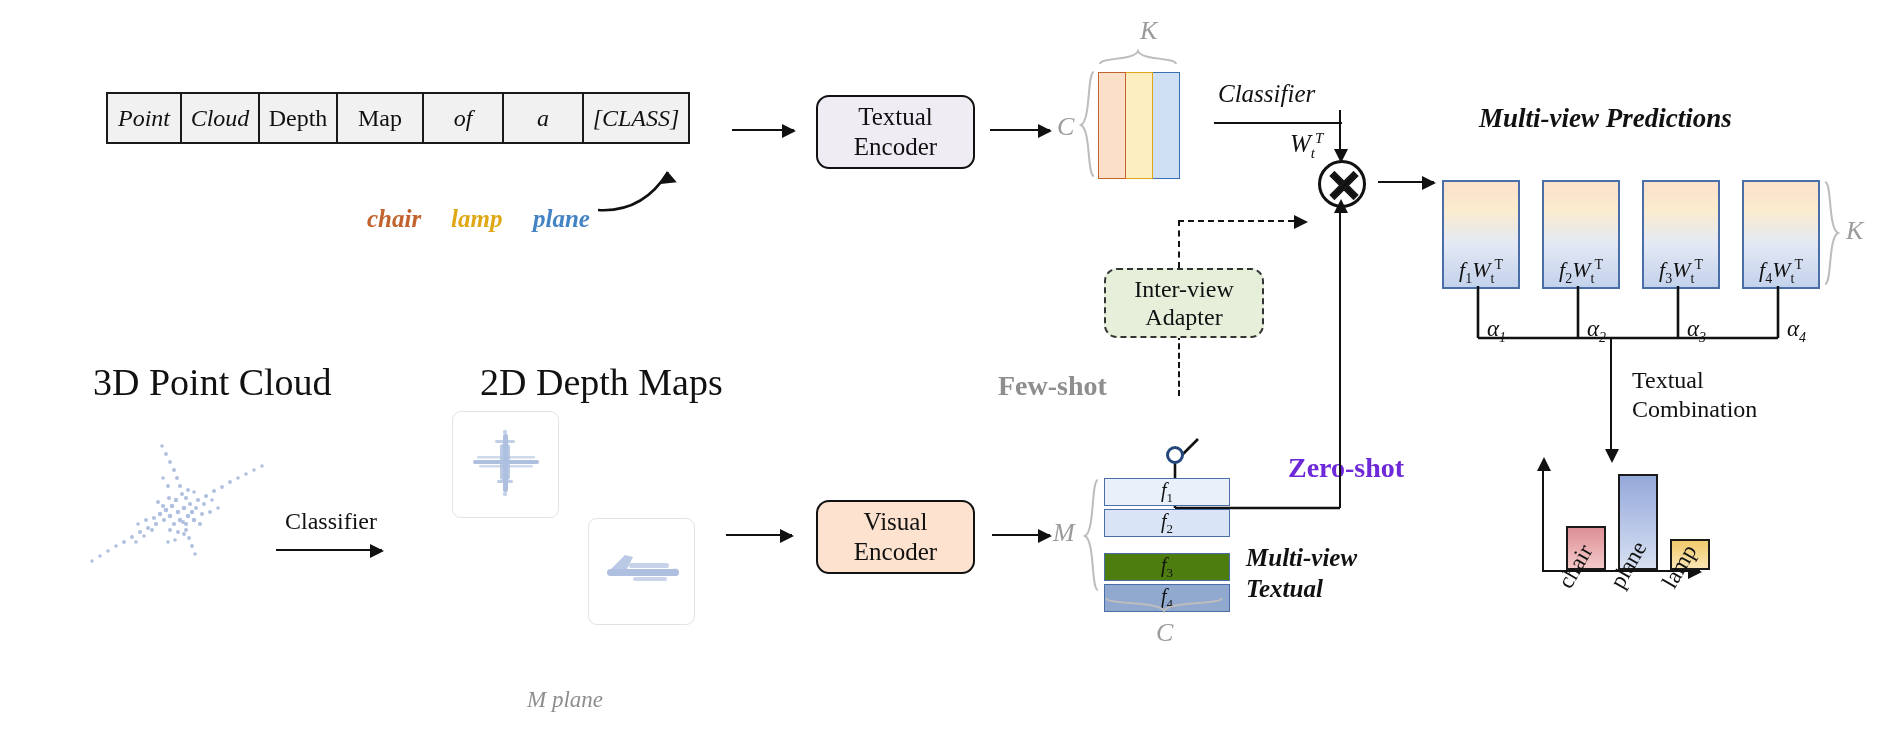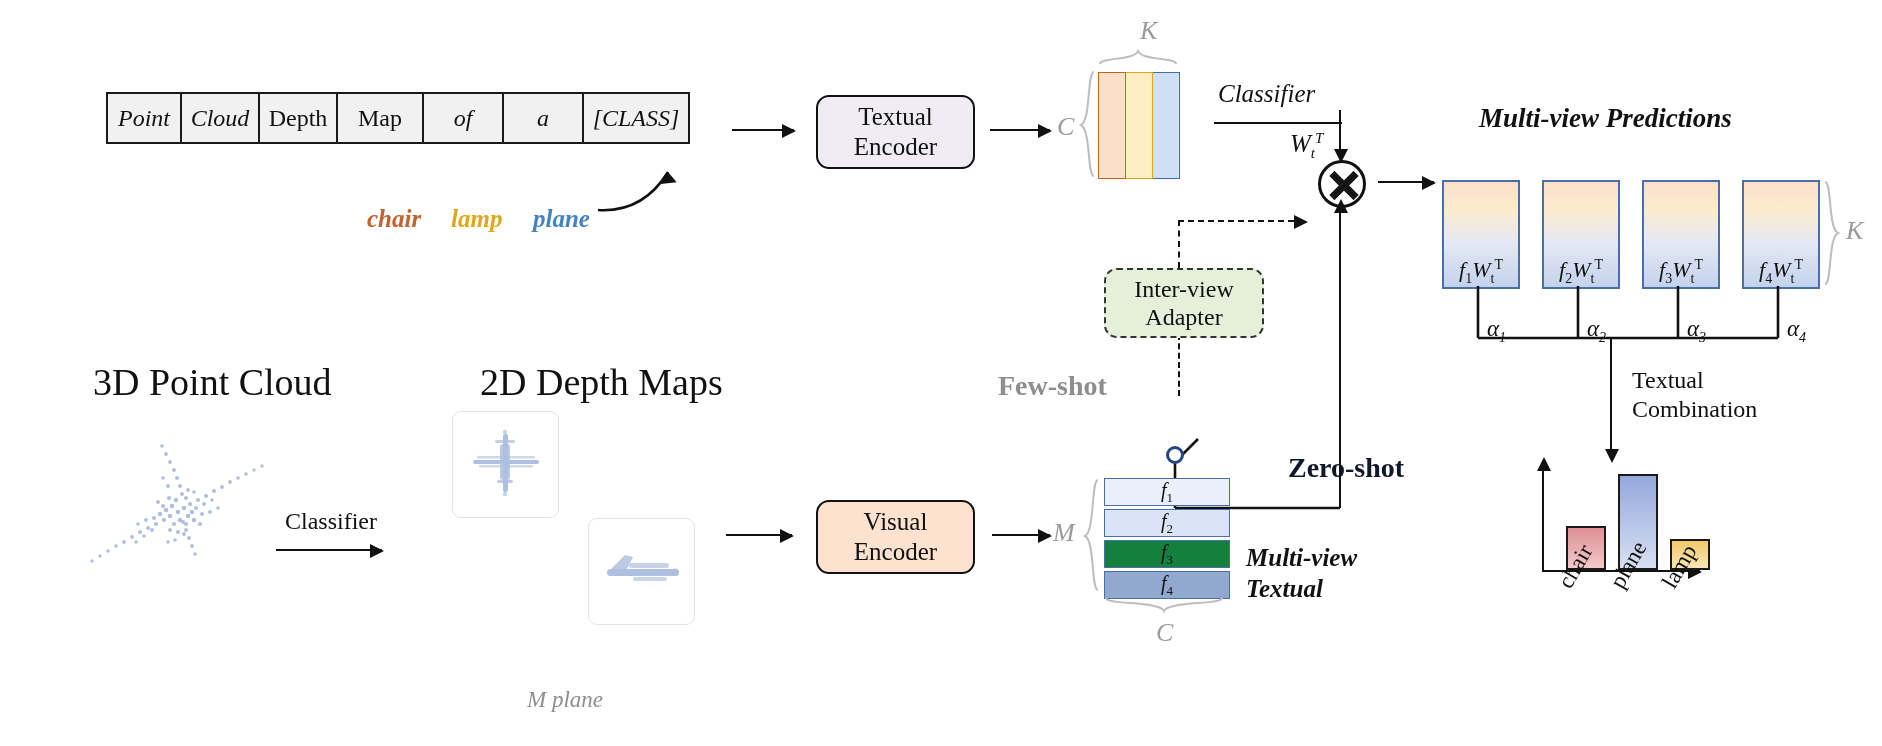--- a/index.html
+++ b/index.html
@@ -173,21 +173,21 @@
 <div class="abs dash-v" style="left:1178px;top:334px;height:62px;"></div>
 
 <div class="abs" id="inter-view-adapter">
   <span>
     <span>Inter-view</span><br>
     <span>Adapter</span>
   </span>
 </div>
 
 <div class="abs" style="left:998px;top:370px;font-size:28px;color:#8e8e8e;font-weight:600;">Few-shot</div>
-<div class="abs" style="left:1288px;top:452px;font-size:28px;color:#0f172a;font-weight:600;">Zero-shot</div>
+<div class="abs" style="left:1288px;top:452px;font-size:28px;color:#6d28d9;font-weight:600;">Zero-shot</div>
 
 <svg class="abs" style="left:1150px;top:395px;width:210px;height:120px;overflow:visible">
   <line x1="25" y1="113" x2="25" y2="67" stroke="#111" stroke-width="2.6"></line>
   <line x1="25" y1="67" x2="48" y2="44" stroke="#111" stroke-width="2.6"></line>
   <circle cx="25" cy="60" r="7.5" fill="#ffffff" stroke="#24487e" stroke-width="3"></circle>
   <line x1="25" y1="113" x2="190" y2="113" stroke="#111" stroke-width="2.6"></line>
 </svg>
 <div class="abs arrow-u" style="left:1339px;top:212px;height:296px;"></div>
 
 <div class="abs arrow-r" style="left:1378px;top:181px;width:56px;"></div>
@@ -382,21 +382,21 @@
   <path d="M16 2 C9 2 13 53 3 58 C13 63 9 112 16 112" stroke="#bdbdbd" stroke-width="2" fill="none"></path>
 </svg>
 
 <div class="abs" style="left:1104px;top:478px;">
   <div class="feat" style="background:#e9f0fa;">
     <span><span class="it">f</span><sub style="font-size:13px">1</sub></span>
   </div>
   <div class="feat" style="background:#d9e5f6;margin-top:3px;">
     <span><span class="it">f</span><sub style="font-size:13px">2</sub></span>
   </div>
-  <div class="feat" style="background:#15803d;margin-top:3px;">
+  <div class="feat" style="background:#4d7c0f;margin-top:16px;">
     <span><span class="it">f</span><sub style="font-size:13px">3</sub></span>
   </div>
   <div class="feat" style="background:#91a9cf;margin-top:3px;">
     <span><span class="it">f</span><sub style="font-size:13px">4</sub></span>
   </div>
 </div>
 
 <svg class="abs" style="left:1104px;top:596px;width:124px;height:20px;">
   <path d="M2 2 C2 9 56 5 60 15 C64 5 118 9 118 2" stroke="#bdbdbd" stroke-width="2" fill="none"></path>
 </svg>

